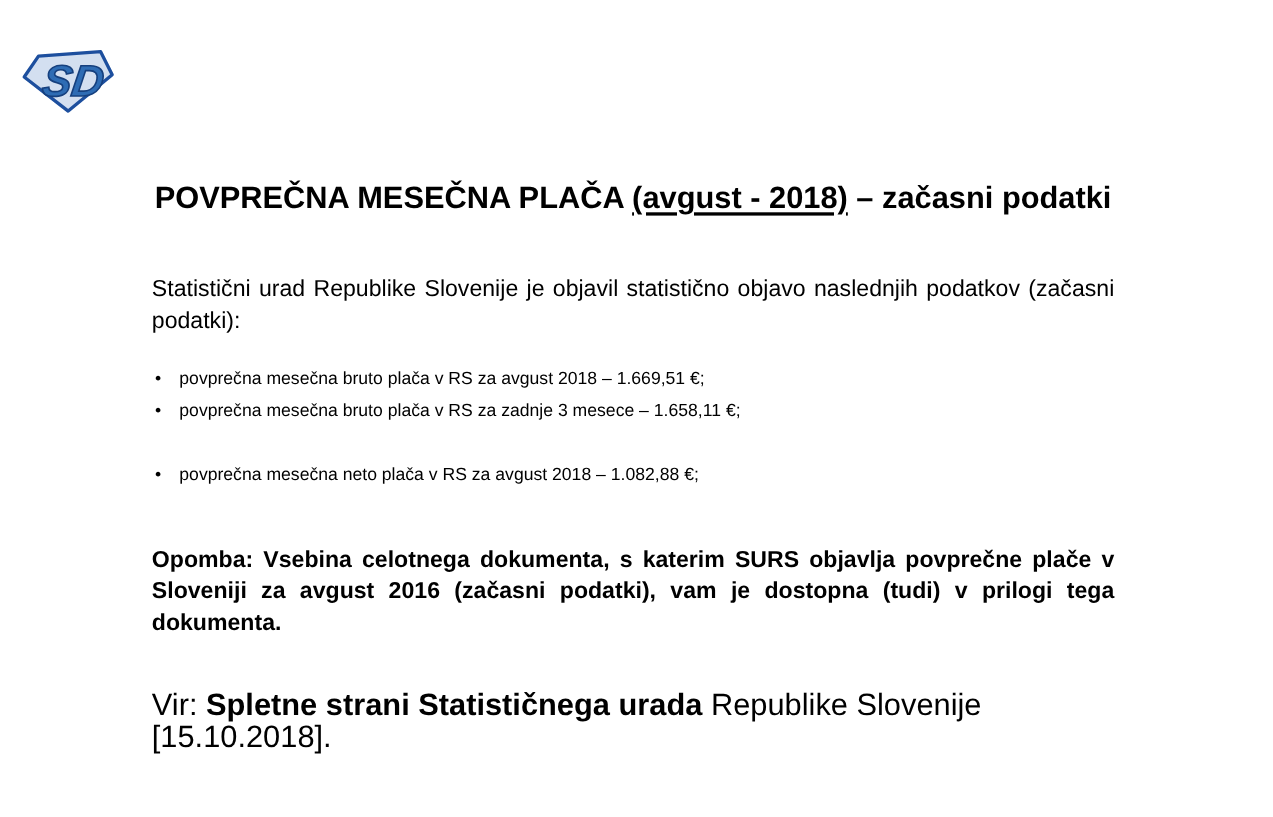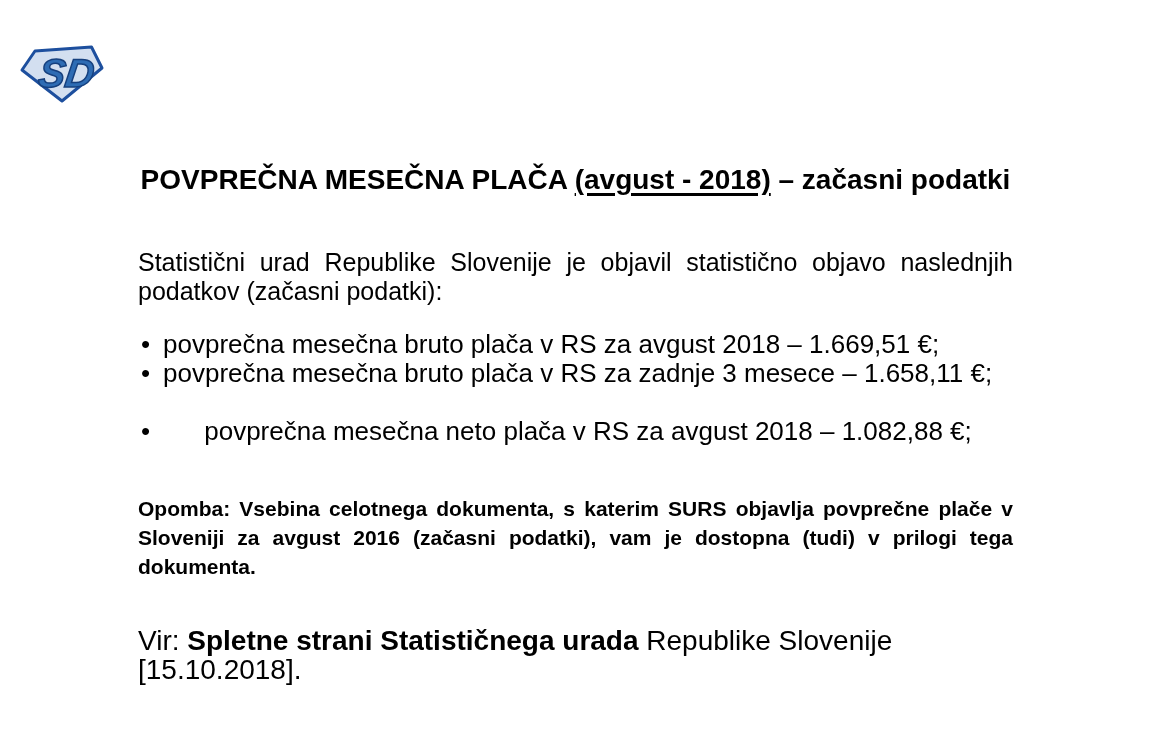--- a/index.html
+++ b/index.html
@@ -39,33 +39,33 @@
   }
   .title .u {
     text-decoration: underline;
     text-decoration-thickness: 3px;
     text-underline-offset: 4px;
     text-align: right;
   }
 
   .intro {
     margin: 48px 0 0 0;
-    font-size: 25px;
+    font-size: 21px;
     line-height: 29px;
     text-align: justify;
   }
 
   ul.bullets {
     margin: 24px 0 0 0;
     padding: 0;
     list-style: none;
-    font-size: 26px;
+    font-size: 16px;
     line-height: 29px;
   }
-  ul.bullets.second { margin-top: 29px; text-align: center; }
+  ul.bullets.second { margin-top: 29px; }
   ul.bullets li {
     position: relative;
     padding-left: 25px;
   }
   ul.bullets li::before {
     content: "\2022";
     position: absolute;
     left: 3px;
     top: 0;
   }

